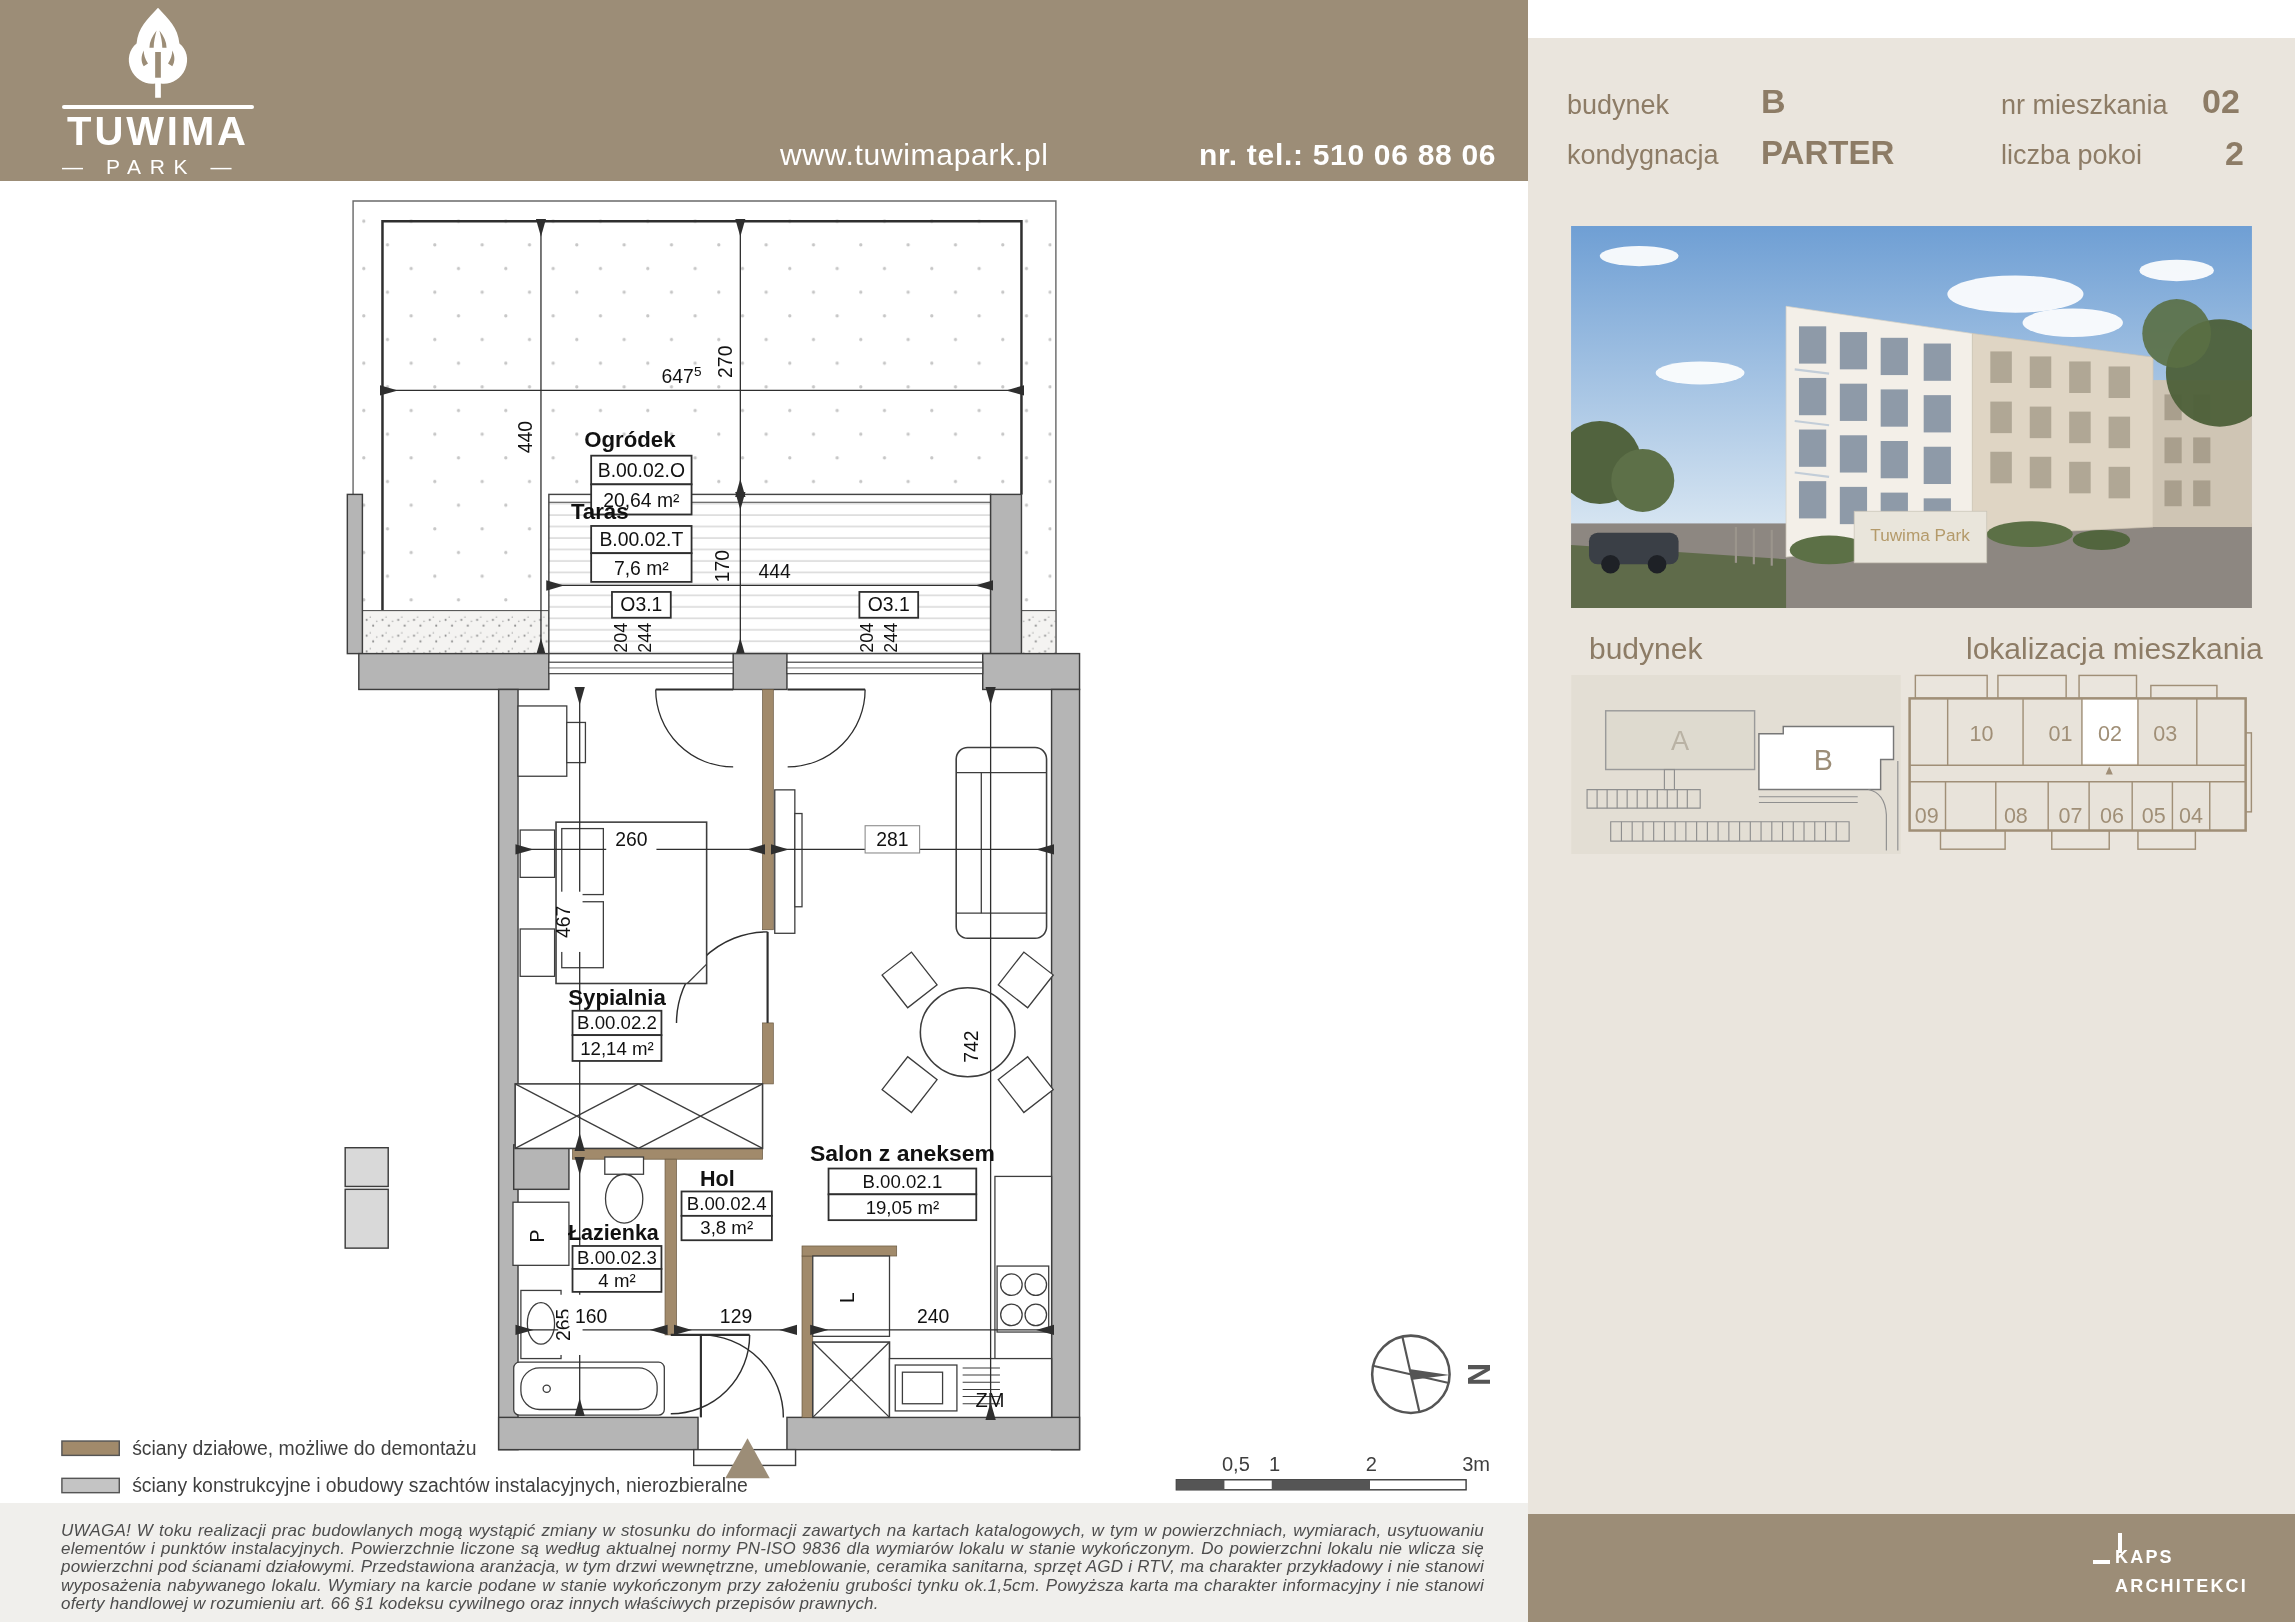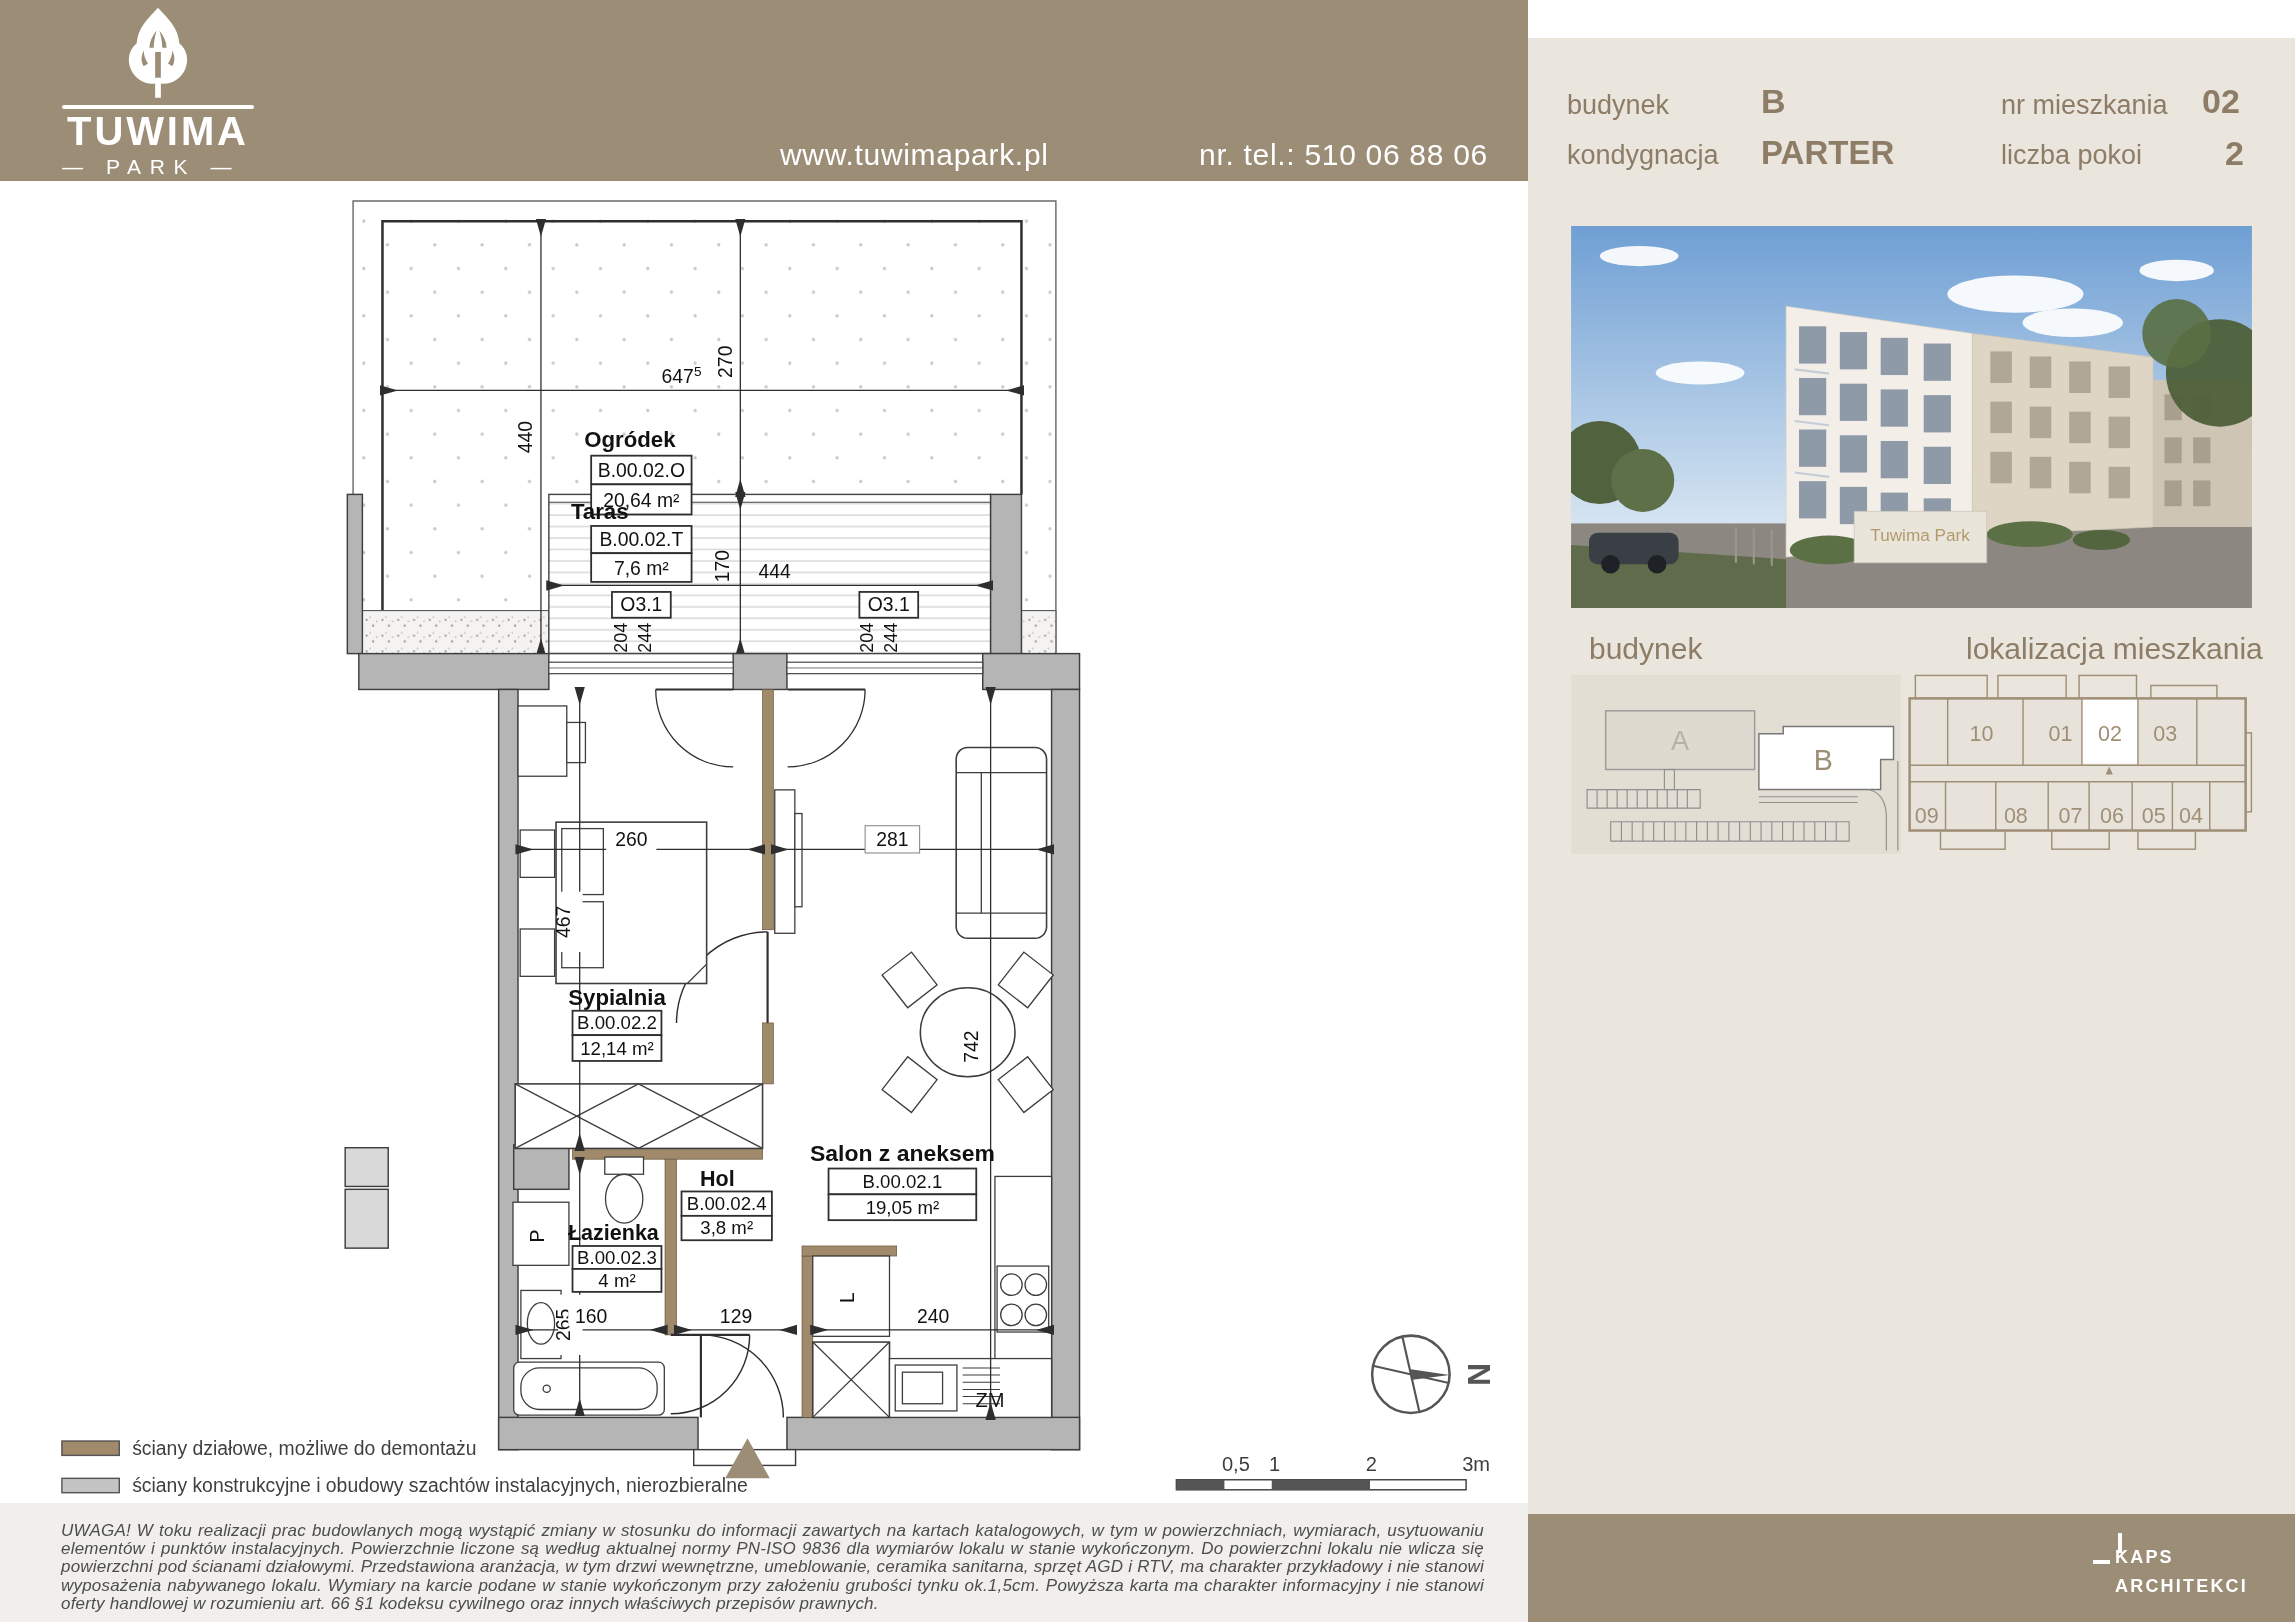--- a/index.html
+++ b/index.html
@@ -38,21 +38,21 @@
       <path fill="#9c8d77" d="M68 34 C62 42 58 50 58 58 L64 58 C64 50 66 42 68 34 Z"></path>
       <path fill="#9c8d77" d="M72 34 C78 42 82 50 82 58 L76 58 C76 50 74 42 72 34 Z"></path>
       <path fill="#9c8d77" d="M50 62 C46 70 46 78 50 84 L56 80 C52 74 50 68 50 62 Z"></path>
       <path fill="#9c8d77" d="M90 62 C94 70 94 78 90 84 L84 80 C88 74 90 68 90 62 Z"></path>
       <path fill="#9c8d77" d="M66 64 L74 64 L74 100 L66 100 Z"></path>
     </svg>
     <div class="abs" style="left:62px;top:105px;width:192px;height:4.3px;background:#fff;border-radius:2.2px;"></div>
     <div id="logo-title">TUWIMA</div>
     <div id="logo-sub">—&nbsp;<span>PARK</span>&nbsp;—</div>
     <div class="hdr-contact" style="left:780px;">www.tuwimapark.pl</div>
-    <div class="hdr-contact" style="left:1199px;">nr. tel.: 510 06 88 06</div>
+    <div class="hdr-contact" style="left:1199px;font-weight:bold;">nr. tel.: 510 06 88 06</div>
   </div>
 
   <svg class="abs" style="left:0;top:181px" width="1528" height="1321" viewBox="0 253 2130 1842">
     <defs>
       <pattern id="dots" width="66" height="66" patternUnits="userSpaceOnUse">
         <circle cx="12" cy="12" r="2.3" fill="#c6c6c6"></circle>
           <circle cx="45" cy="45" r="2.3" fill="#c6c6c6"></circle>
       </pattern>
       <pattern id="gravel" width="22" height="22" patternUnits="userSpaceOnUse">
         <rect width="22" height="22" fill="#f4f3f1"></rect>

